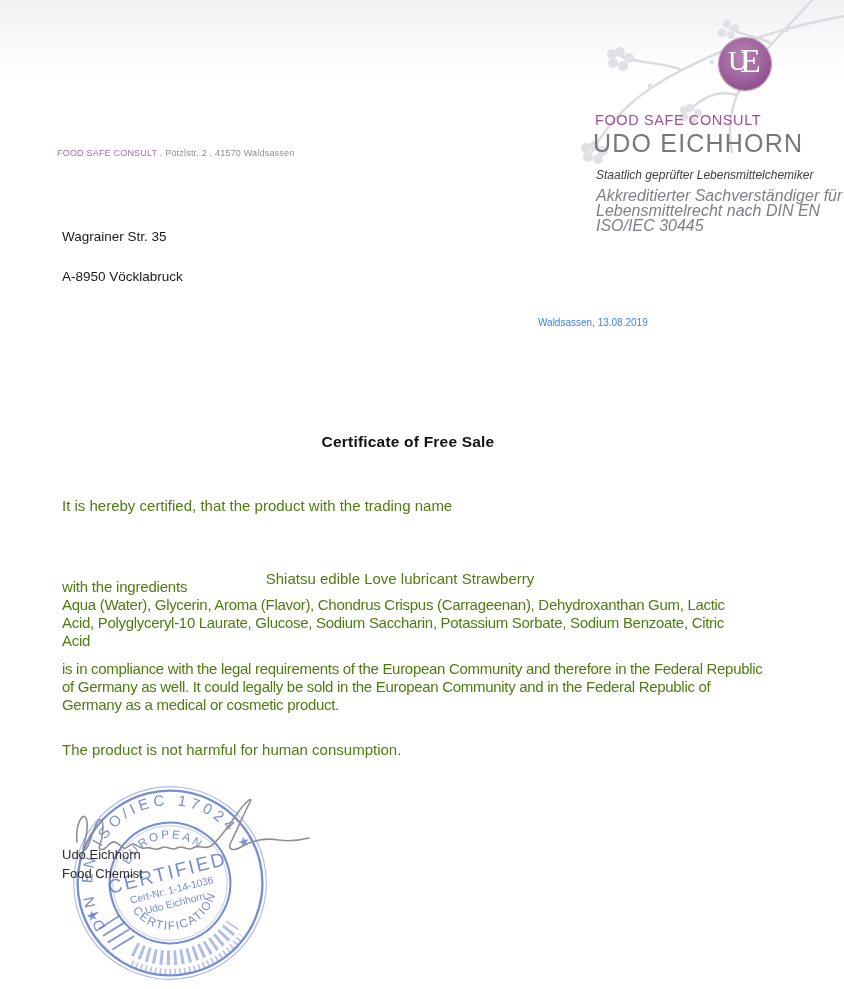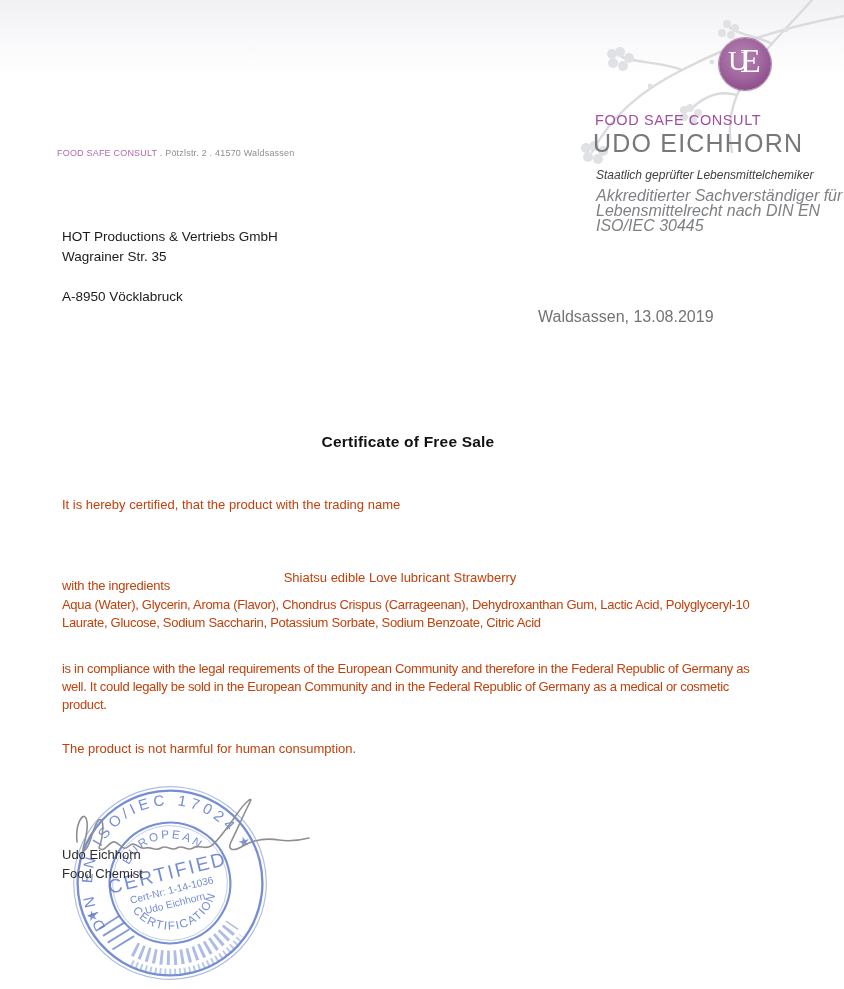--- a/index.html
+++ b/index.html
@@ -36,25 +36,25 @@
   #logo .mono-e{left:21px;top:6px;font-size:34px;}
 
   
   #sender-line{left:57px;top:148px;font-size:9px;letter-spacing:.2px;color:#8d8e91;}
   #sender-line .sender-brand{color:#b06ab0;}
 
   
   #recipient{left:62px;top:227px;font-size:13.5px;line-height:20px;color:#1a1a1a;}
   #recipient .gap{height:20px;}
 
-  #dateline{left:538px;top:308px;font-size:16px;color:#737373;}
+  #dateline{left:538px;top:317px;font-size:10px;color:#3b82f6;}
 
   #doc-title{left:8px;top:433px;width:800px;text-align:center;font-size:15.5px;font-weight:bold;color:#111;letter-spacing:.2px;}
 
-  .bodytext{font-size:13px;color:#c2410c;}
+  .bodytext{font-size:15px;color:#4d7c0f;}
   #intro-line{left:62px;top:497px;}
   #product-line{left:0;top:546px;width:800px;text-align:center;margin-top:24px;}
   #ingredients-label{left:62px;top:578px;letter-spacing:-.2px;}
   #ingredients-text{left:62px;top:596px;width:690px;line-height:18px;letter-spacing:-.3px;}
   #compliance-text{left:62px;top:660px;width:706px;line-height:18px;letter-spacing:-.3px;}
   #harmless-line{left:62px;top:741px;}
 
   
   #stamp-svg{left:60px;top:776px;z-index:2;opacity:.88;}
   #signature-svg{left:55px;top:790px;z-index:3;}
@@ -125,21 +125,20 @@
   <div id="subtitle-2" class="abs layer">
     <div>Akkreditierter Sachverständiger für</div>
     <div>Lebensmittelrecht nach DIN EN ISO/IEC 30445</div>
   </div>
 
   <div id="sender-line" class="abs layer">
     <span class="sender-brand">FOOD SAFE CONSULT</span><span> . Pötzlstr. 2 . 41570 Waldsassen</span>
   </div>
 
   <div id="recipient" class="abs layer">
-    <div>HOT Productions &amp; Vertriebs GmbH</div>
     <div>Wagrainer Str. 35</div>
     <div class="gap"></div>
     <div>A-8950 Vöcklabruck</div>
   </div>
 
   <div id="dateline" class="abs layer">Waldsassen, 13.08.2019</div>
 
   <div id="doc-title" class="abs layer">Certificate of Free Sale</div>
 
   <div id="intro-line" class="abs layer bodytext">It is hereby certified, that the product with the trading name</div>

